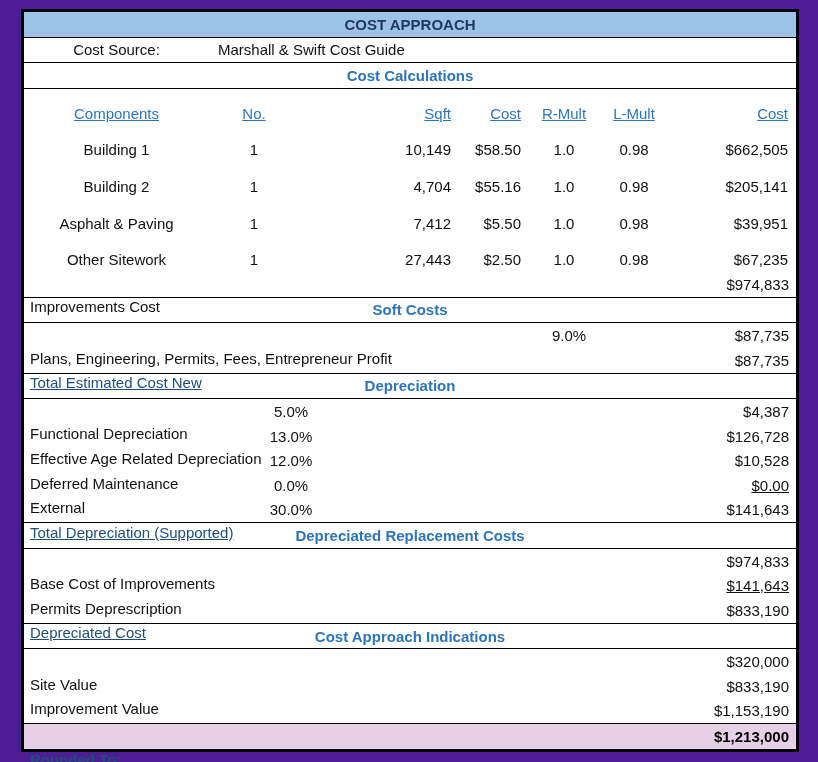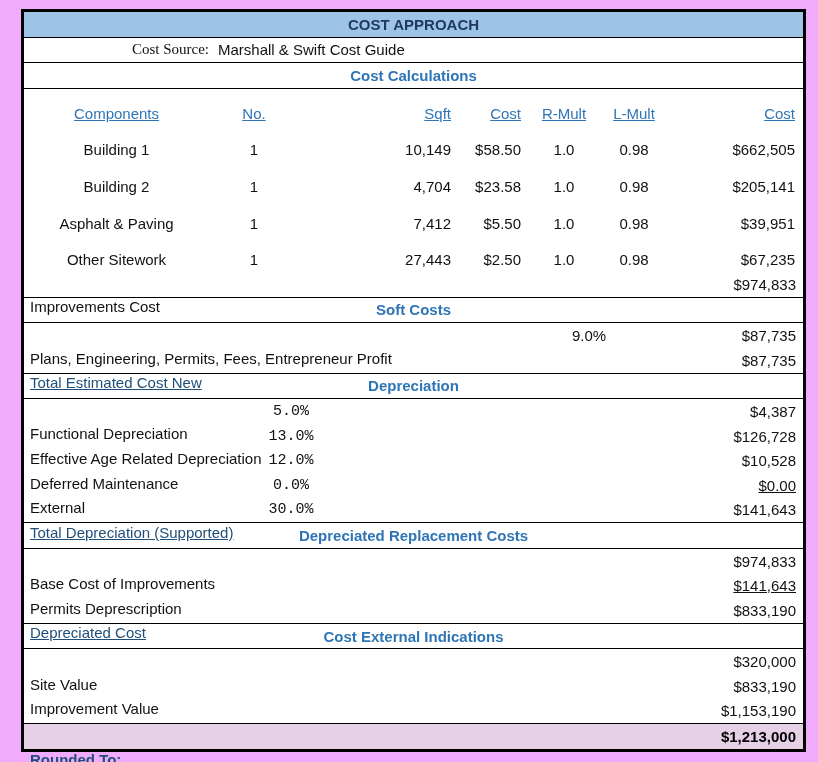--- a/index.html
+++ b/index.html
@@ -1,22 +1,22 @@
 <!DOCTYPE html>
 <html style="--header-bg: #9DC3E6; --header-text: #1F3864; --section-title-text: #2E75B6; --column-header-text: #2E75B6; --emphasis-text: #1F4E79; --rounded-bg: #E6D0E6; --border: #000000;"><head>
 <meta charset="utf-8">
 <style>
   * { box-sizing: border-box; }
   html, body { margin: 0; padding: 0; background: #ffffff; }
   body { font-family: "Liberation Sans", "DejaVu Sans", sans-serif; }
 
   .viewport {
     width: 818px; height: 762px;
-    padding: 9px 12px 10px 21px;
-    background: #f0abfc;
+    padding: 9px 19px 10px 21px;
+    background: #4c1d95;
   }
 
   .sheet {
     width: 100%; height: 100%;
     border: 3px solid var(--border, #000000);
     background: #ffffff;
     color: #111111;
     font-size: 15px;
     display: flex; flex-direction: column;
   }
@@ -55,25 +55,25 @@
   .c-right  { text-align: right; padding-right: 8px; }
 
   .hdr {
     color: var(--column-header-text, #2E75B6);
     text-decoration: underline;
   }
 
   .label { padding-left: 6px; margin-top: 45px; }
   .total { margin-left: auto; text-align: right; padding-right: 7px; }
 
-  .cs-label { width: 185px; text-align: right; font-family: Liberation Serif, serif; }
+  .cs-label { width: 185px; text-align: center; }
   .cs-value { padding-left: 9px; }
 
-  .pct-dep  { position: absolute; left: 222px; width: 90px; text-align: center; font-family: Liberation Mono, monospace; }
-  .pct-soft { position: absolute; left: 520px; width: 90px; text-align: center; }
+  .pct-dep  { position: absolute; left: 222px; width: 90px; text-align: center; }
+  .pct-soft { position: absolute; left: 500px; width: 90px; text-align: center; }
 
   .emph { color: var(--emphasis-text, #1F4E79); text-decoration: underline; }
   .ul   { text-decoration: underline; }
 
   .rounded {
     background: var(--rounded-bg, #E6D0E6);
     border-top: 1px solid var(--border, #000000);
     font-weight: bold;
   }
   .rounded .label { color: var(--emphasis-text, #1F4E79); }
@@ -114,21 +114,21 @@
       <span class="c-right">10,149</span>
       <span class="c-right">$58.50</span>
       <span class="c-center">1.0</span>
       <span class="c-center">0.98</span>
       <span class="c-right">$662,505</span>
     </div>
     <div class="r calc">
       <span class="c-center">Building 2</span>
       <span class="c-center">1</span>
       <span class="c-right">4,704</span>
-      <span class="c-right">$23.58</span>
+      <span class="c-right">$55.16</span>
       <span class="c-center">1.0</span>
       <span class="c-center">0.98</span>
       <span class="c-right">$205,141</span>
     </div>
     <div class="r calc">
       <span class="c-center">Asphalt &amp; Paving</span>
       <span class="c-center">1</span>
       <span class="c-right">7,412</span>
       <span class="c-right">$5.50</span>
       <span class="c-center">1.0</span>
@@ -206,21 +206,21 @@
     <div class="r">
       <span class="label">Permits Deprescription</span>
       <span class="total ul">$141,643</span>
     </div>
     <div class="r">
       <span class="label emph">Depreciated Cost</span>
       <span class="total">$833,190</span>
     </div>
 
     <div class="r sec">
-      <span>Cost External Indications</span>
+      <span>Cost Approach Indications</span>
     </div>
 
     <div class="r">
       <span class="label">Site Value</span>
       <span class="total">$320,000</span>
     </div>
     <div class="r">
       <span class="label">Improvement Value</span>
       <span class="total">$833,190</span>
     </div>

